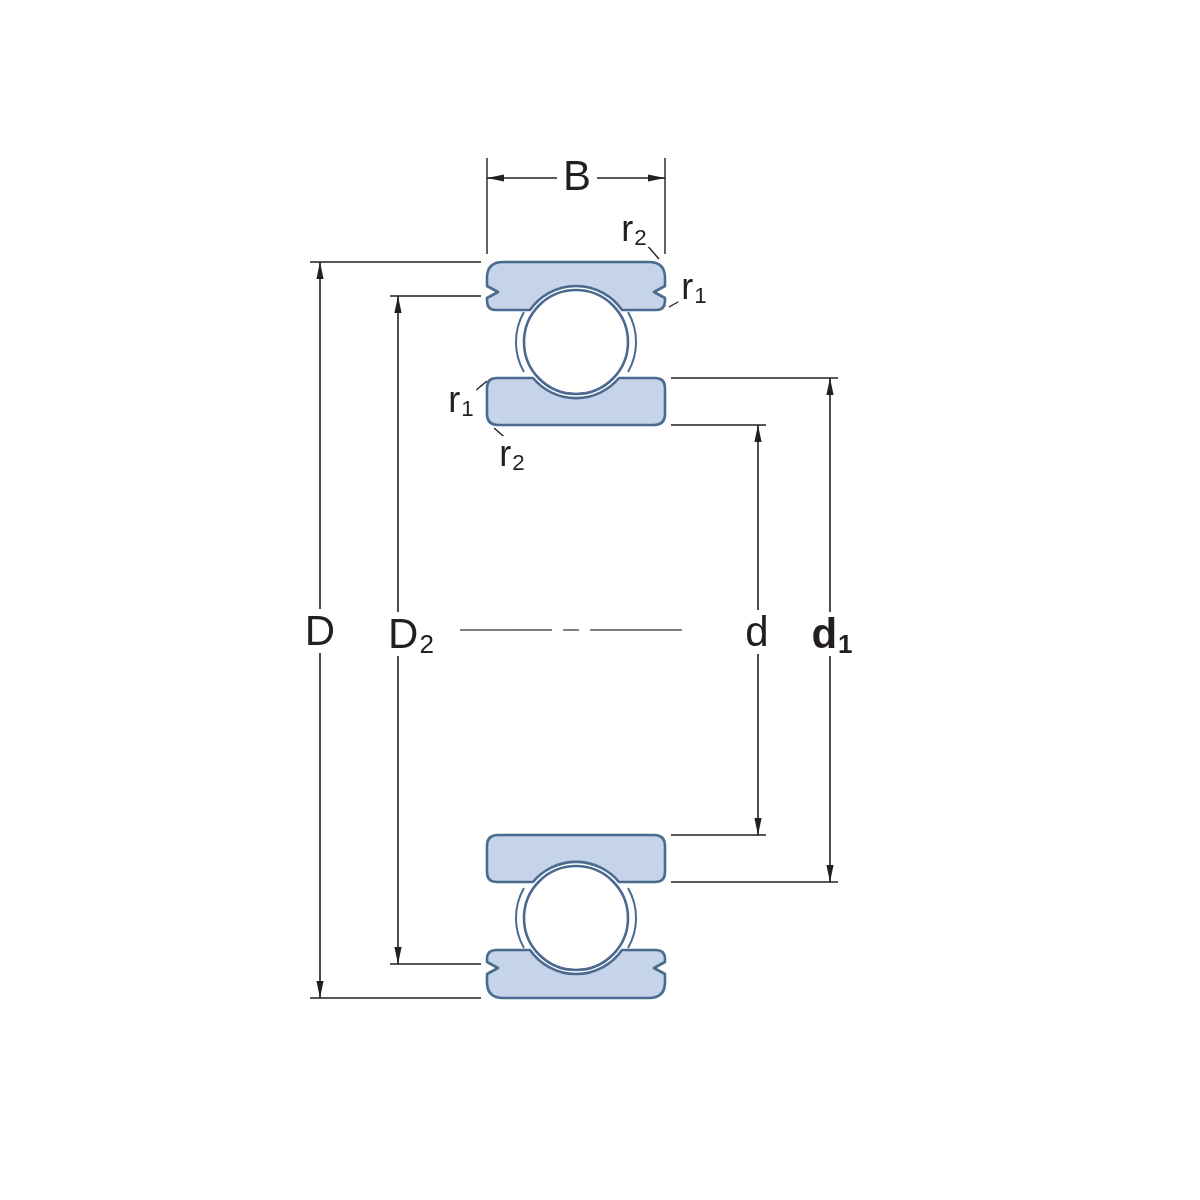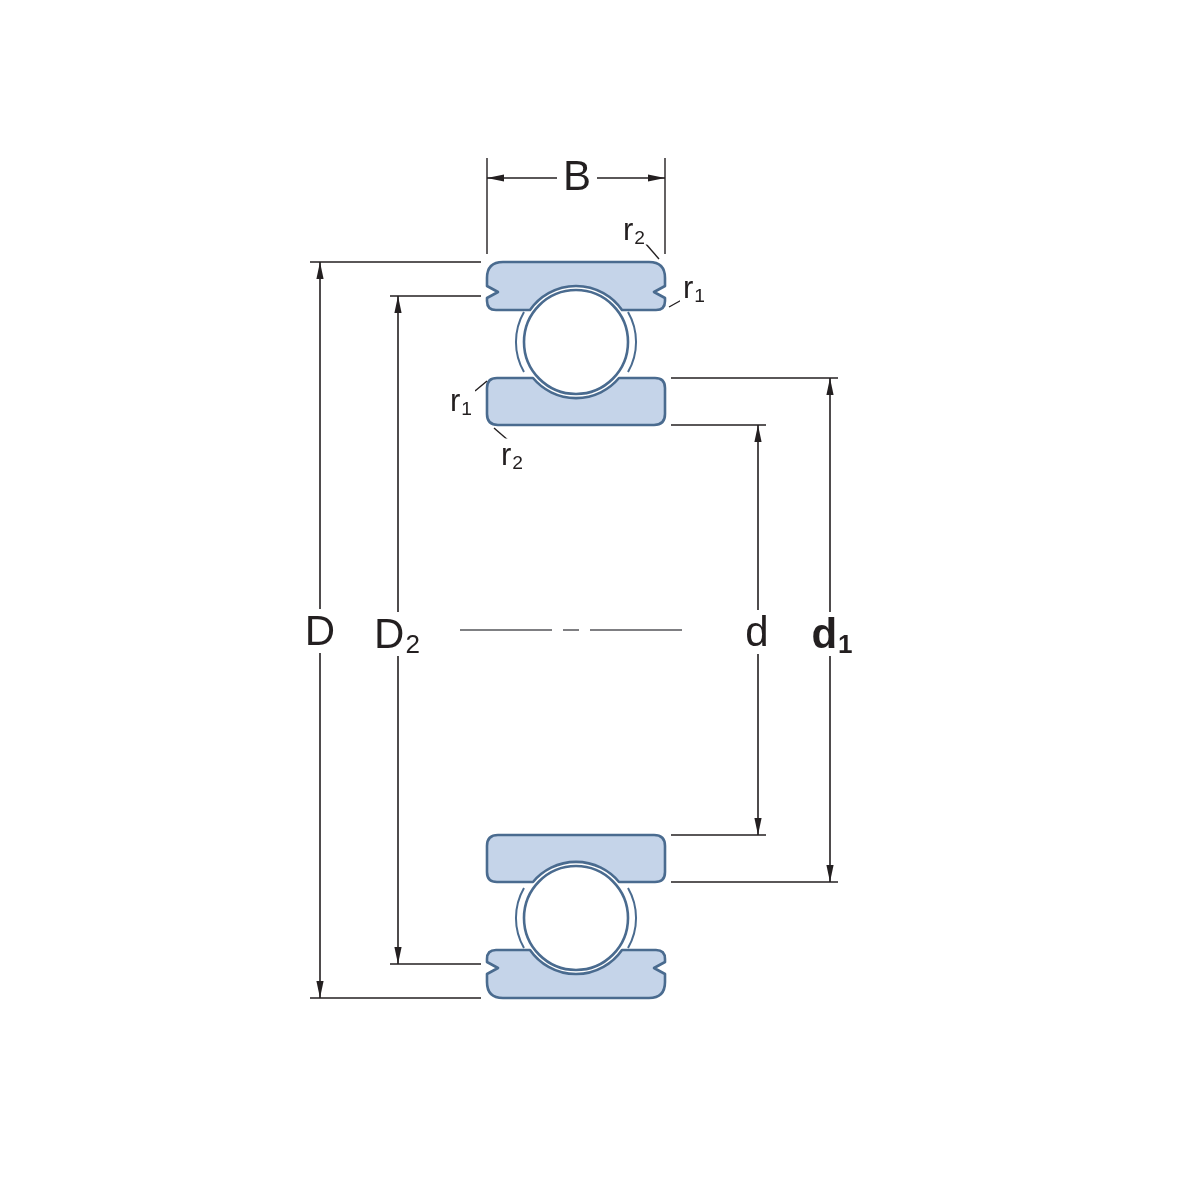--- a/index.html
+++ b/index.html
@@ -14,21 +14,21 @@
   .dim    { stroke:#231f20; stroke-width:1.6; fill:none; }
   .ext    { stroke:#231f20; stroke-width:1.4; fill:none; }
   .leader { stroke:#231f20; stroke-width:1.4; fill:none; }
   .arrow  { fill:#231f20; stroke:none; }
   .centerline { stroke:#55565a; stroke-width:1.6; fill:none; stroke-dasharray:92 11 16 11; }
   .dim-label {
     position:absolute; transform:translate(-50%,-50%);
     font-size:42px; color:#231f20; background:#ffffff;
     padding:1px 6px; line-height:1; white-space:nowrap;
   }
-  .r-label { font-size:31px; padding:0 3px; }
+  .r-label { font-size:36px; padding:0 3px; }
   .sub { font-size:0.62em; position:relative; top:0.20em; margin-left:1px; }
 </style>
 </head>
 <body>
 
 <div id="stage">
 
   <svg width="1200" height="1200" viewBox="0 0 1200 1200">
 
     <line class="centerline" x1="460" y1="630" x2="690" y2="630"></line>
@@ -106,21 +106,21 @@
   </svg>
 
   <div class="dim-label" style="left:577px; top:176px;">
     <span>B</span>
   </div>
 
   <div class="dim-label" style="left:320px; top:631px;">
     <span>D</span>
   </div>
 
-  <div class="dim-label" style="left:397px; top:634px;">
+  <div class="dim-label" style="left:411px; top:634px;">
     <span>D</span><span class="sub">2</span>
   </div>
 
   <div class="dim-label" style="left:757px; top:632px;">
     <span>d</span>
   </div>
 
   <div class="dim-label" style="left:832px; top:634px;font-weight:bold;">
     <span>d</span><span class="sub">1</span>
   </div>

